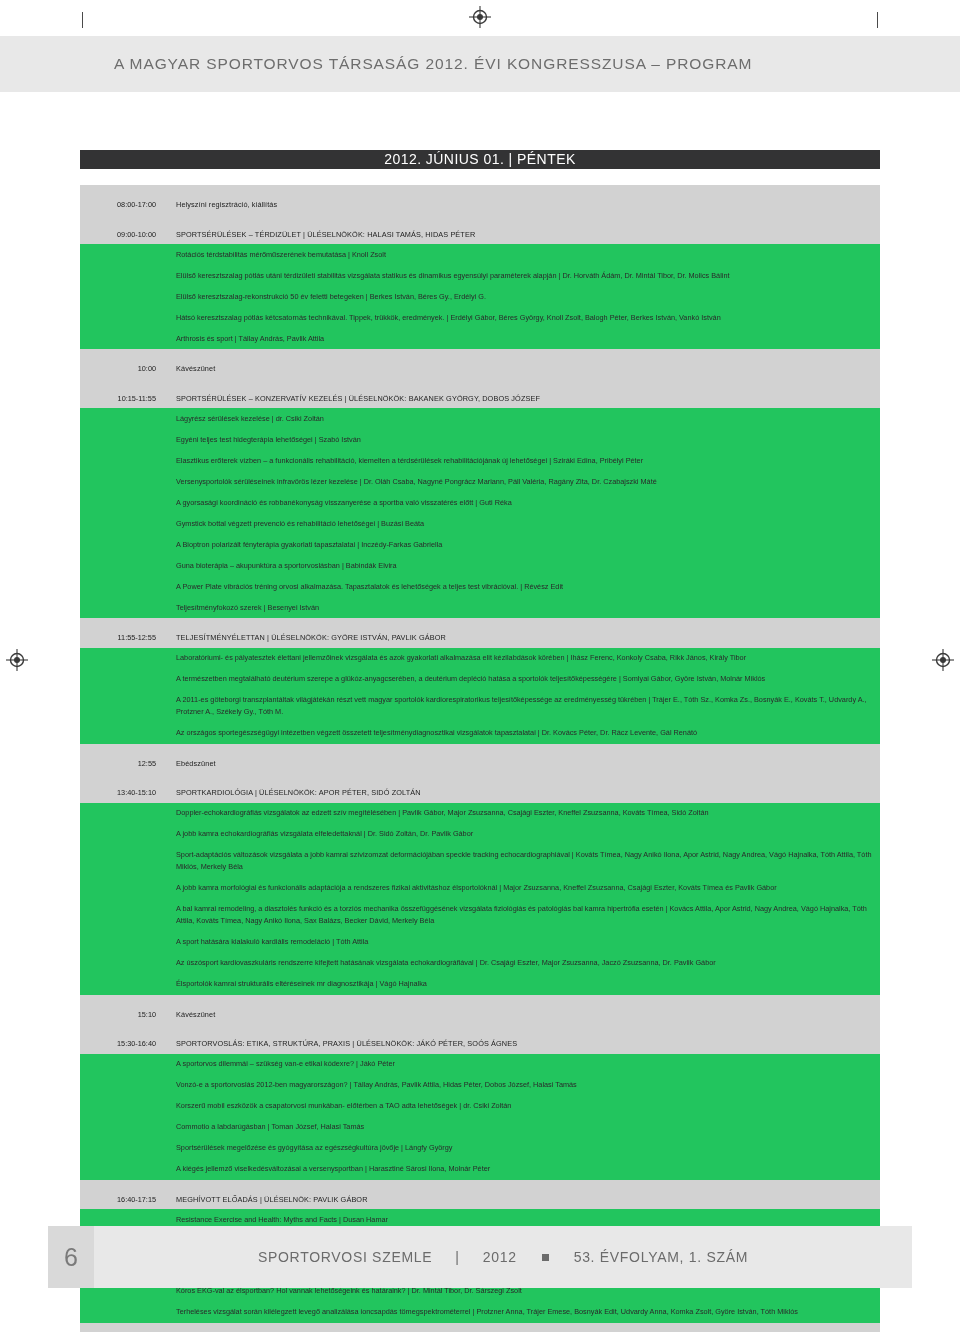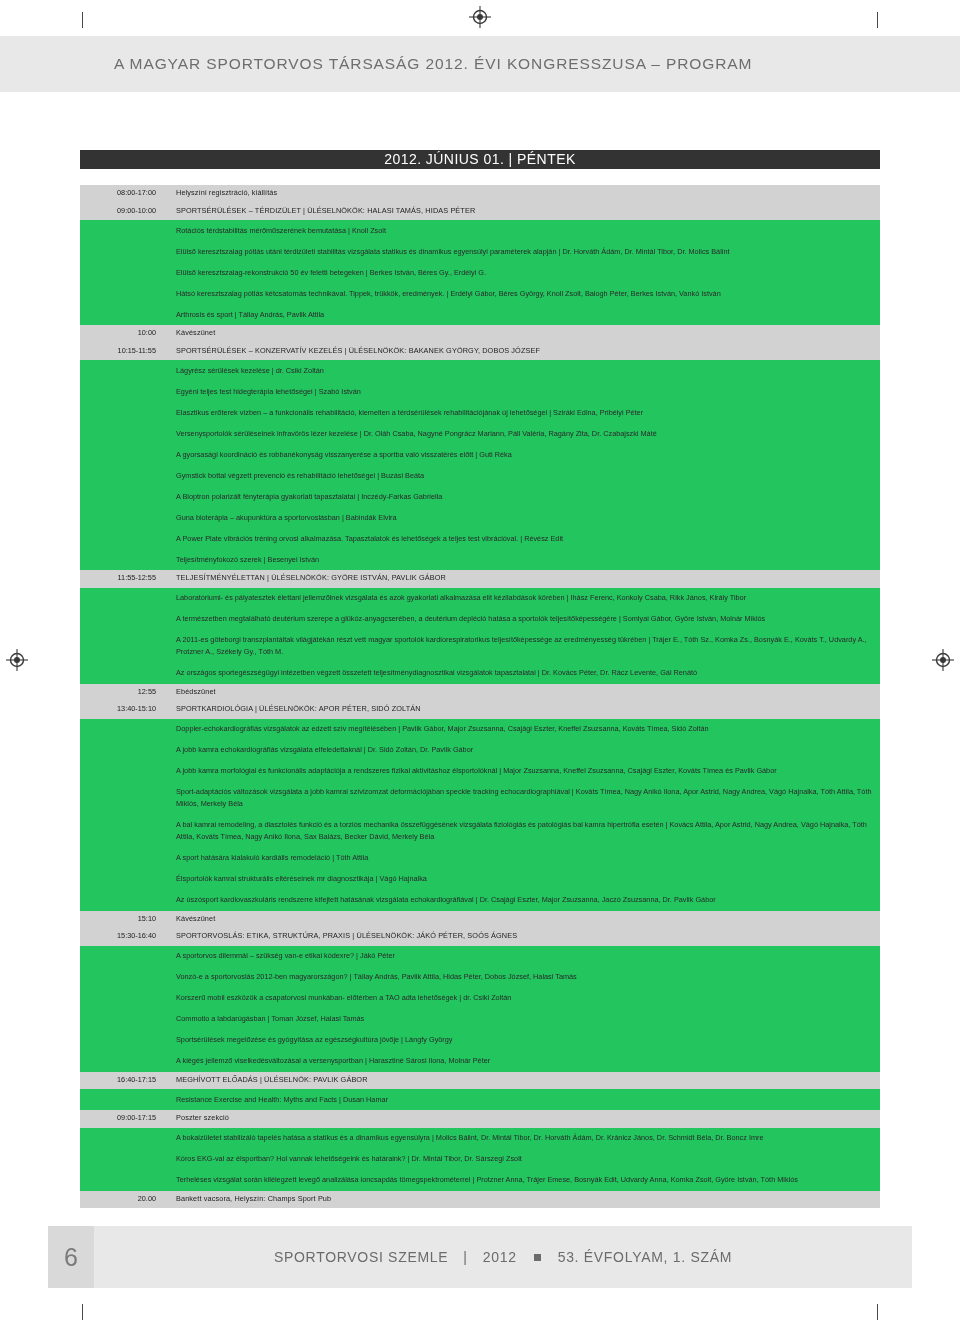--- a/index.html
+++ b/index.html
@@ -65,21 +65,21 @@
     white-space:nowrap;
     color:#222;
   }
   td.text-cell{
     padding-left:12px;
     padding-right:6px;
     font-size:7.3px;
     line-height:12px;
     color:#222;
   }
-  tr.session-row td{padding-top:2px;padding-bottom:3.5px;}
+  tr.session-row td{padding-top:14px;padding-bottom:3.5px;}
   tr.session-row td.text-cell{letter-spacing:0.12px;}
   tr.detail-row td{padding-top:4.5px;padding-bottom:4.5px;}
   tr.detail-row td.text-cell{color:#2a2a2a;}
 
   
   .footer{
     position:absolute;left:0;bottom:44px;width:960px;height:62px;
   }
   .footer-pagebox{
     position:absolute;left:48px;top:0;width:46px;height:62px;
@@ -89,21 +89,21 @@
   .footer-pagenum{
     font-size:25px;color:#7a7a7a;font-weight:400;
   }
   .footer-bar{
     position:absolute;left:94px;top:0;right:48px;height:62px;
     background:#e8e8e8;
     display:flex;align-items:center;justify-content:center;
   }
   .footer-text{
     font-size:14px;letter-spacing:0.7px;color:#6b6b6b;
-    display:flex;align-items:center;gap:15px;white-space:nowrap;
+    display:flex;align-items:center;gap:23px;white-space:nowrap;
   }
   .footer-sq{
     display:inline-block;width:7px;height:7px;background:#6b6b6b;
     margin:0 2px;
   }
 </style>
 </head>
 <body>
 
 <div class="regmark" style="left:469px;top:6px;">
@@ -250,41 +250,41 @@
         <tr class="detail-row">
           <td class="time-cell"></td>
           <td class="text-cell">Doppler-echokardiográfiás vizsgálatok az edzett szív megítélésében | Pavlik Gábor, Major Zsuzsanna, Csajági Eszter, Kneffel Zsuzsanna, Kováts Tímea, Sidó Zoltán</td>
         </tr>
         <tr class="detail-row">
           <td class="time-cell"></td>
           <td class="text-cell">A jobb kamra echokardiográfiás vizsgálata elfeledettaknál | Dr. Sidó Zoltán, Dr. Pavlik Gábor</td>
         </tr>
         <tr class="detail-row">
           <td class="time-cell"></td>
+          <td class="text-cell">Sport-adaptációs változások vizsgálata a jobb kamrai szívizomzat deformációjában speckle tracking echocardiographiával | Kováts Tímea, Nagy Anikó Ilona, Apor Astrid, Nagy Andrea, Vágó Hajnalka, Tóth Attila, Tóth Miklós, Merkely Béla</td>
+        </tr>
+        <tr class="detail-row">
+          <td class="time-cell"></td>
           <td class="text-cell">A jobb kamra morfológiai és funkcionális adaptációja a rendszeres fizikai aktivitáshoz élsportolóknál | Major Zsuzsanna, Kneffel Zsuzsanna, Csajági Eszter, Kováts Tímea és Pavlik Gábor</td>
         </tr>
         <tr class="detail-row">
           <td class="time-cell"></td>
-          <td class="text-cell">Sport-adaptációs változások vizsgálata a jobb kamrai szívizomzat deformációjában speckle tracking echocardiographiával | Kováts Tímea, Nagy Anikó Ilona, Apor Astrid, Nagy Andrea, Vágó Hajnalka, Tóth Attila, Tóth Miklós, Merkely Béla</td>
-        </tr>
-        <tr class="detail-row">
-          <td class="time-cell"></td>
           <td class="text-cell">A bal kamrai remodeling, a diasztolés funkció és a torziós mechanika összefüggésének vizsgálata fiziológiás és patológiás bal kamra hipertrófia esetén | Kovács Attila, Apor Astrid, Nagy Andrea, Vágó Hajnalka, Tóth Attila, Kováts Tímea, Nagy Anikó Ilona, Sax Balázs, Becker Dávid, Merkely Béla</td>
         </tr>
         <tr class="detail-row">
           <td class="time-cell"></td>
           <td class="text-cell">A sport hatására kialakuló kardiális remodeláció | Tóth Attila</td>
         </tr>
         <tr class="detail-row">
           <td class="time-cell"></td>
+          <td class="text-cell">Az úszósport kardiovaszkuláris rendszerre kifejtett hatásának vizsgálata echokardiográfiával | Dr. Csajági Eszter, Major Zsuzsanna, Jaczó Zsuzsanna, Dr. Pavlik Gábor</td>
+        </tr>
+        <tr class="detail-row">
+          <td class="time-cell"></td>
           <td class="text-cell">Élsportolók kamrai strukturális eltéréseinek mr diagnosztikája | Vágó Hajnalka</td>
-        </tr>
-        <tr class="detail-row">
-          <td class="time-cell"></td>
-          <td class="text-cell">Az úszósport kardiovaszkuláris rendszerre kifejtett hatásának vizsgálata echokardiográfiával | Dr. Csajági Eszter, Major Zsuzsanna, Jaczó Zsuzsanna, Dr. Pavlik Gábor</td>
         </tr>
         <tr class="session-row">
           <td class="time-cell">15:10</td>
           <td class="text-cell">Kávészünet</td>
         </tr>
         <tr class="session-row">
           <td class="time-cell">15:30-16:40</td>
           <td class="text-cell">SPORTORVOSLÁS: ETIKA, STRUKTÚRA, PRAXIS | ÜLÉSELNÖKÖK: JÁKÓ PÉTER, SOÓS ÁGNES</td>
         </tr>
         <tr class="detail-row">

